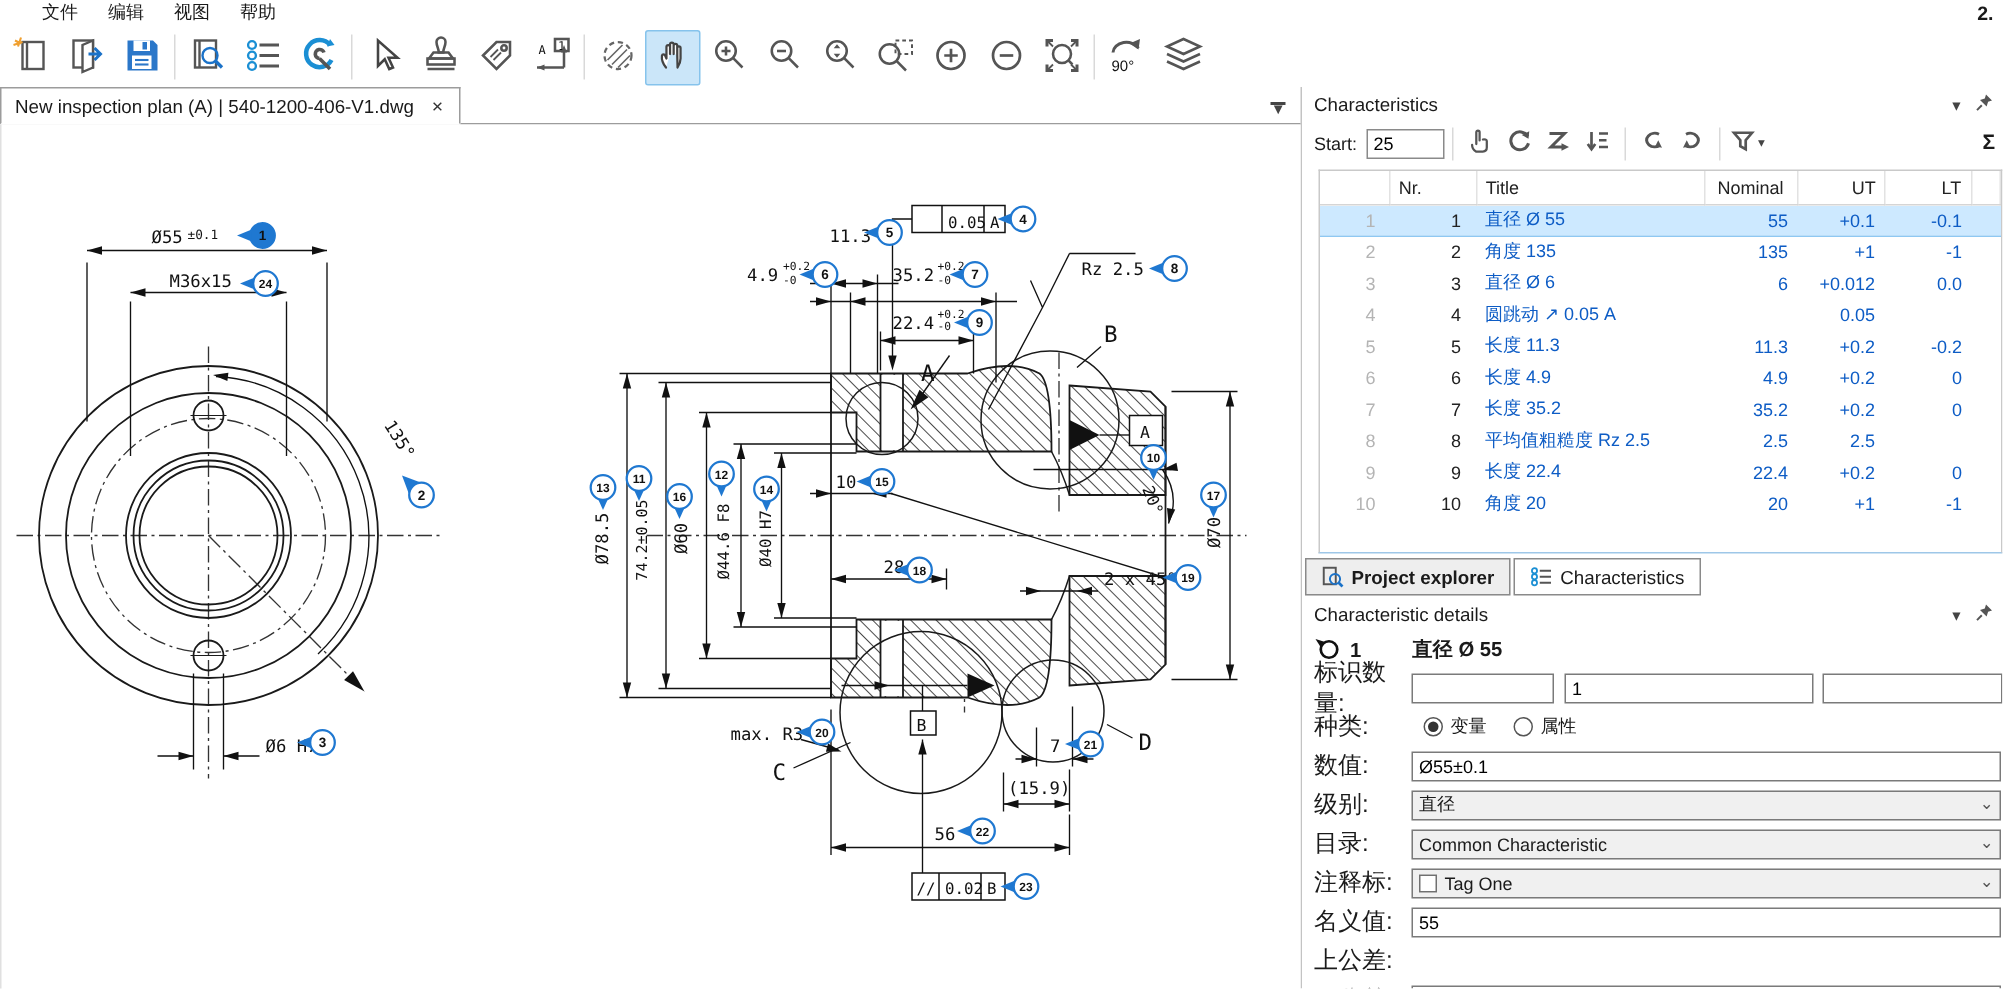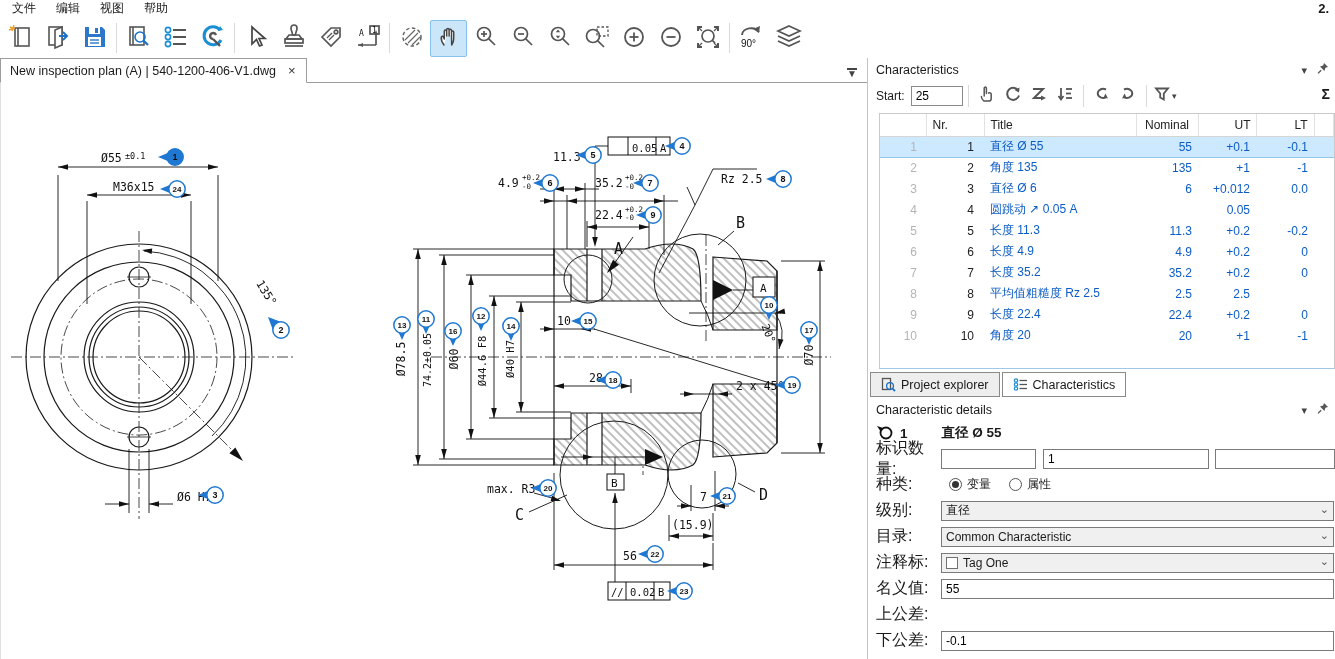--- a/index.html
+++ b/index.html
@@ -1,19 +1,19 @@
 <!DOCTYPE html>
 <html><head>
 <meta charset="utf-8">
 <style>
   * { margin:0; padding:0; box-sizing:border-box; }
   html,body { width:1335px; height:659px; overflow:hidden; background:#fff;
     font-family:"Liberation Sans","DejaVu Sans",sans-serif; font-size:12px; color:#1a1a1a; }
   
-  .menubar { height:18px; display:flex; align-items:center; padding-left:4px; position:relative; }
+  .menubar { height:18px; display:flex; align-items:center; padding-left:4px; position:relative;margin-left:16px; }
   .menu-item { padding:0 12px 0 8px; height:18px; line-height:17px; cursor:default; }
   .win-corner { position:absolute; right:6px; top:1px; font-weight:bold; font-size:13px; }
   
   .toolbar { height:40px; display:flex; align-items:center; padding-left:2px; }
   .tbtn { width:37px; height:37px; display:flex; align-items:center; justify-content:center; border:1px solid transparent; border-radius:2px; }
   .tbtn.active { background:#cbe6f9; border-color:#86c3ec; }
   .tsep { width:1px; height:30px; background:#d9d9d9; margin:0 3px; }
   
   .content { display:flex; height:601px; }
   .leftcol { width:867px; display:flex; flex-direction:column; }
@@ -42,21 +42,21 @@
   td { height:21px; font-size:12px; padding:0 6px; white-space:nowrap; overflow:hidden; }
   td.idx { color:#b4b4b4; text-align:right; padding-right:9px; }
   td.nr  { color:#222; text-align:right; padding-right:10px; }
   td.ttl { color:#0d5cc5; }
   td.num { color:#0d5cc5; text-align:right; }
   tr.sel td { background:#cde9ff; border-top:1px solid #8fc8f2; border-bottom:1px solid #8fc8f2; }
   
   .bottom-tabs { height:26px; display:flex; align-items:flex-end; padding-left:2px; margin-top:2px; }
   .btab { height:25px; display:flex; align-items:center; padding:0 10px; border:1px solid #8a8a8a; font-size:12.5px; cursor:pointer; }
   .btab .ic { margin-right:5px; display:flex; }
-  .btab.inactive { background:#eeeeee; }
+  .btab.inactive { background:#eeeeee;font-weight:bold; }
   .btab.active { background:#fff; margin-left:2px; }
   
   .details-title { height:22px; display:flex; align-items:center; padding:4px 6px 0 8px; font-size:12.5px; }
   .details { flex:1; padding:2px 0 0 8px; overflow:hidden; }
   .d-head { display:flex; align-items:center; height:24px; font-weight:bold; font-size:13.5px; }
   .d-head .num { margin:0 0 0 6px; }
   .d-head .nm { margin-left:34px; }
   .d-row { display:flex; align-items:center; height:25px; margin-top:1px; }
   .d-label { width:65px; font-size:16px; flex:none; }
   .d-input { height:20px; border:1px solid #7a7a7a; font-size:12px; padding:0 4px; font-family:"Liberation Sans",sans-serif; }
@@ -802,20 +802,24 @@
               <span class="dot"></span>
             </span>
             <span>变量</span>
           </span>
         <span class="rlabel">
             <span class="radio"></span>
             <span>属性</span>
           </span>
       </div>
       <div class="d-row">
+        <span class="d-label">数值:</span>
+        <input class="d-input w-main" value="Ø55±0.1" style="">
+      </div>
+      <div class="d-row">
         <span class="d-label">级别:</span>
         <div class="d-select">
             <span>直径</span>
             <span class="dd">⌄</span>
           </div>
       </div>
       <div class="d-row">
         <span class="d-label">目录:</span>
         <div class="d-select">
             <span>Common Characteristic</span>

